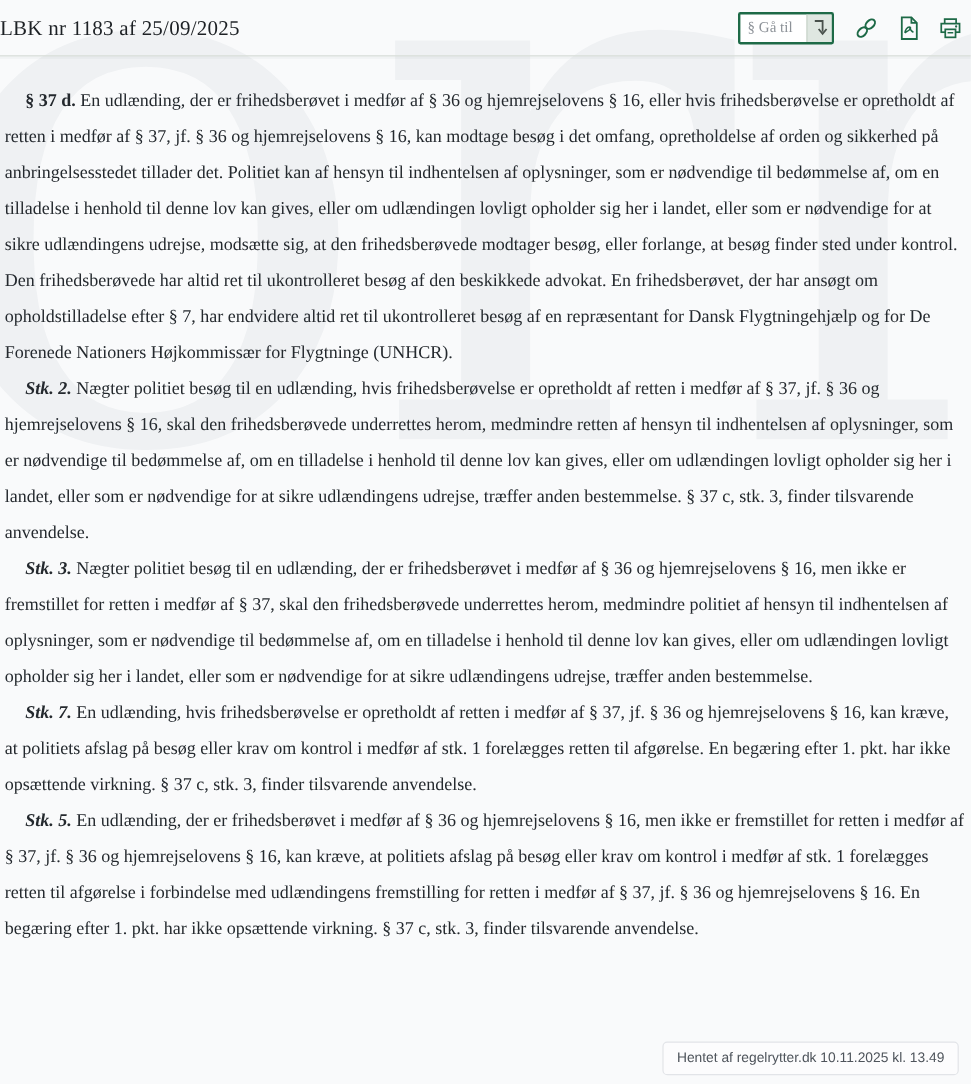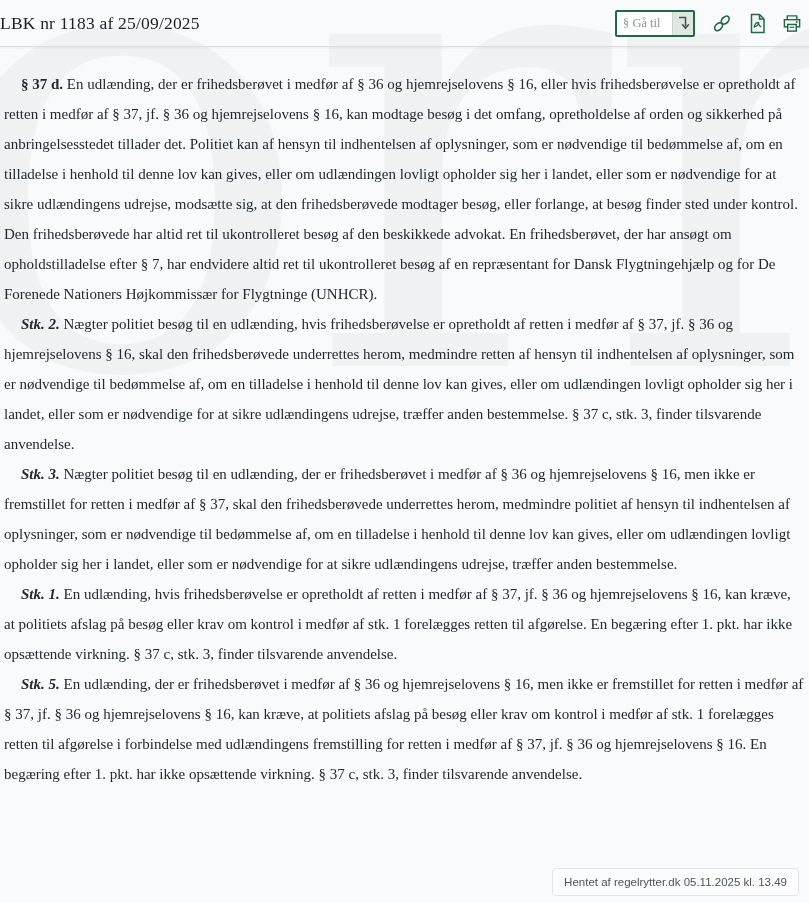--- a/index.html
+++ b/index.html
@@ -161,17 +161,17 @@
         <path d="M8 14.5 H13" stroke="#1e6a47" stroke-width="1.2"></path>
       </svg>
     </button>
   </div>
 </div>
 
 <div class="law-text">
     <p class="law-para"><span class="marker bold">§ 37 d.</span> En udlænding, der er frihedsberøvet i medfør af § 36 og hjemrejselovens § 16, eller hvis frihedsberøvelse er opretholdt af retten i medfør af § 37, jf. § 36 og hjemrejselovens § 16, kan modtage besøg i det omfang, opretholdelse af orden og sikkerhed på anbringelsesstedet tillader det. Politiet kan af hensyn til indhentelsen af oplysninger, som er nødvendige til bedømmelse af, om en tilladelse i henhold til denne lov kan gives, eller om udlændingen lovligt opholder sig her i landet, eller som er nødvendige for at sikre udlændingens udrejse, modsætte sig, at den frihedsberøvede modtager besøg, eller forlange, at besøg finder sted under kontrol. Den frihedsberøvede har altid ret til ukontrolleret besøg af den beskikkede advokat. En frihedsberøvet, der har ansøgt om opholdstilladelse efter § 7, har endvidere altid ret til ukontrolleret besøg af en repræsentant for Dansk Flygtningehjælp og for De Forenede Nationers Højkommissær for Flygtninge (UNHCR).</p>
     <p class="law-para"><span class="marker italic">Stk. 2.</span> Nægter politiet besøg til en udlænding, hvis frihedsberøvelse er opretholdt af retten i medfør af § 37, jf. § 36 og hjemrejselovens § 16, skal den frihedsberøvede underrettes herom, medmindre retten af hensyn til indhentelsen af oplysninger, som er nødvendige til bedømmelse af, om en tilladelse i henhold til denne lov kan gives, eller om udlændingen lovligt opholder sig her i landet, eller som er nødvendige for at sikre udlændingens udrejse, træffer anden bestemmelse. § 37 c, stk. 3, finder tilsvarende anvendelse.</p>
     <p class="law-para"><span class="marker italic">Stk. 3.</span> Nægter politiet besøg til en udlænding, der er frihedsberøvet i medfør af § 36 og hjemrejselovens § 16, men ikke er fremstillet for retten i medfør af § 37, skal den frihedsberøvede underrettes herom, medmindre politiet af hensyn til indhentelsen af oplysninger, som er nødvendige til bedømmelse af, om en tilladelse i henhold til denne lov kan gives, eller om udlændingen lovligt opholder sig her i landet, eller som er nødvendige for at sikre udlændingens udrejse, træffer anden bestemmelse.</p>
-    <p class="law-para"><span class="marker italic">Stk. 1.</span> En udlænding, hvis frihedsberøvelse er opretholdt af retten i medfør af § 37, jf. § 36 og hjemrejselovens § 16, kan kræve, at politiets afslag på besøg eller krav om kontrol i medfør af stk. 1 forelægges retten til afgørelse. En begæring efter 1. pkt. har ikke opsættende virkning. § 37 c, stk. 3, finder tilsvarende anvendelse.</p>
+    <p class="law-para"><span class="marker italic">Stk. 7.</span> En udlænding, hvis frihedsberøvelse er opretholdt af retten i medfør af § 37, jf. § 36 og hjemrejselovens § 16, kan kræve, at politiets afslag på besøg eller krav om kontrol i medfør af stk. 1 forelægges retten til afgørelse. En begæring efter 1. pkt. har ikke opsættende virkning. § 37 c, stk. 3, finder tilsvarende anvendelse.</p>
     <p class="law-para"><span class="marker italic">Stk. 5.</span> En udlænding, der er frihedsberøvet i medfør af § 36 og hjemrejselovens § 16, men ikke er fremstillet for retten i medfør af § 37, jf. § 36 og hjemrejselovens § 16, kan kræve, at politiets afslag på besøg eller krav om kontrol i medfør af stk. 1 forelægges retten til afgørelse i forbindelse med udlændingens fremstilling for retten i medfør af § 37, jf. § 36 og hjemrejselovens § 16. En begæring efter 1. pkt. har ikke opsættende virkning. § 37 c, stk. 3, finder tilsvarende anvendelse.</p>
   </div>
 
-<div class="footer-stamp">Hentet af regelrytter.dk 05.11.2025 kl. 13.49</div>
+<div class="footer-stamp">Hentet af regelrytter.dk 10.11.2025 kl. 13.49</div>
 
 </body></html>

